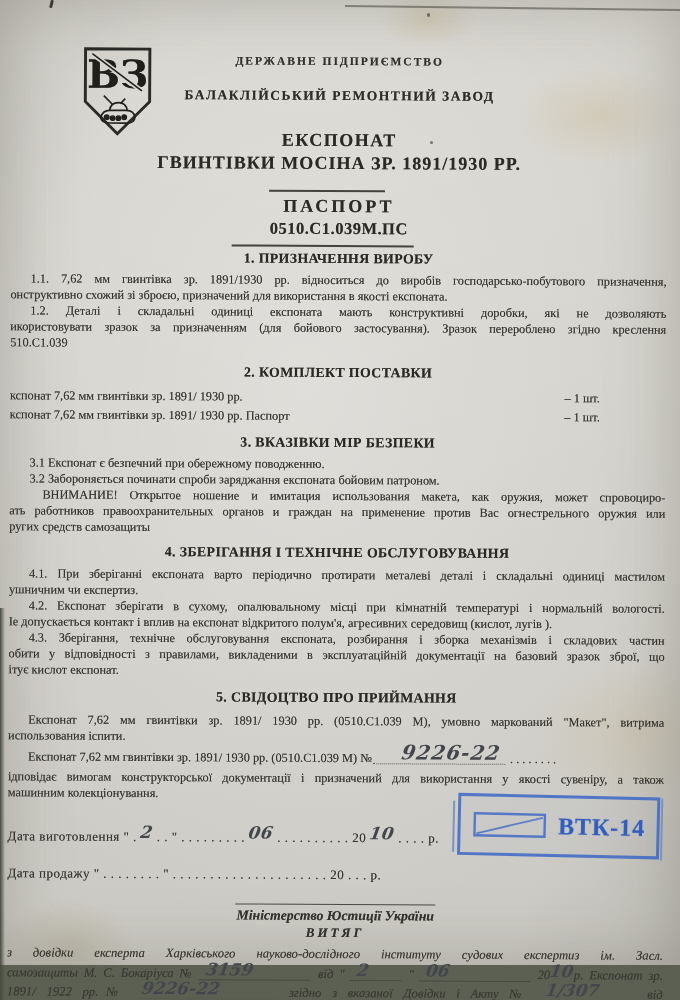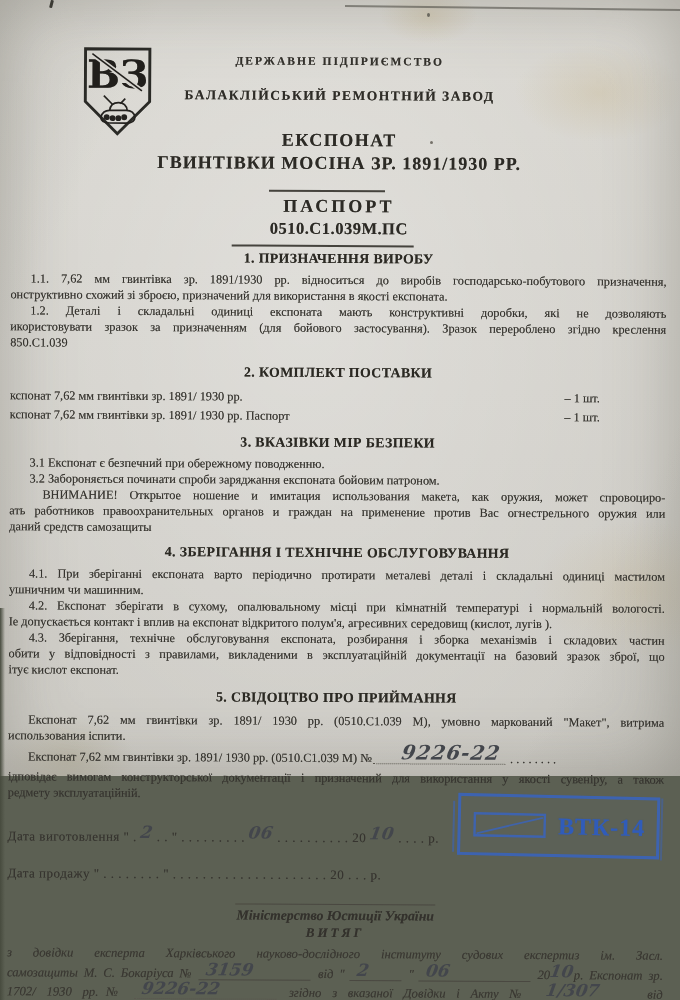--- a/index.html
+++ b/index.html
@@ -2,21 +2,21 @@
 <html><head>
 <meta charset="utf-8">
 <style>
   html,body{margin:0;padding:0;}
   body{
     width:680px;height:1000px;overflow:hidden;position:relative;
     background:#5c6053;
     font-family:"Liberation Serif",serif;
   }
   .paper{
-    position:absolute;left:0;top:0;width:680px;height:776px;
+    position:absolute;left:0;top:0;width:680px;height:965px;
     background-color:#d7d5cf;
     background-image:
       radial-gradient(ellipse 120px 70px at 88% 12%, rgba(186,158,94,0.20), transparent 70%),
       radial-gradient(ellipse 150px 100px at 94% 76%, rgba(186,158,94,0.16), transparent 70%),
       radial-gradient(ellipse 70px 40px at 63% 2%, rgba(186,158,94,0.22), transparent 70%),
       radial-gradient(ellipse 90px 60px at 10% 98%, rgba(150,140,100,0.25), transparent 75%),
       radial-gradient(ellipse 520px 720px at 45% 40%, rgba(255,255,255,0.28), transparent 78%),
       linear-gradient(115deg, rgba(115,115,105,0.14), transparent 16%, transparent 84%, rgba(115,115,105,0.16)),
       linear-gradient(#d8d6d0,#ccCac4);
     box-shadow: inset 0 0 70px rgba(100,98,86,0.38);
@@ -144,71 +144,71 @@
     <div class="rule rule2"></div>
 
     <div class="flow">
       <div id="sections">
           <div class="s1">
             <div class="sec-h">1. ПРИЗНАЧЕННЯ ВИРОБУ</div>
             <div class="ln j ind"><span>1.1.  7,62  мм  гвинтівка  зр.  1891/1930  рр.  відноситься  до  виробів  господарсько-побутового  призначення,</span></div>
             <div class="ln"><span>онструктивно схожий зі зброєю, призначений для використання в якості експоната.</span></div>
             <div class="ln j ind"><span>1.2.  Деталі  і  складальні  одиниці  експоната  мають  конструктивні  доробки,  які  не  дозволяють</span></div>
             <div class="ln j"><span>икористовувати зразок за призначенням (для бойового застосування). Зразок перероблено згідно креслення</span></div>
-            <div class="ln"><span>850.С1.039</span></div>
+            <div class="ln"><span>510.С1.039</span></div>
           </div>
           <div class="s2">
             <div class="sec-h">2. КОМПЛЕКТ ПОСТАВКИ</div>
             <div class="ln flex">
               <span><span>кспонат  7,62 мм  гвинтівки зр. 1891/ 1930 рр.</span></span>
               <span class="fr">– 1 шт.</span>
             </div>
             <div class="ln flex">
               <span><span>кспонат  7,62 мм  гвинтівки зр. 1891/ 1930 рр.  Паспорт</span></span>
               <span class="fr">– 1 шт.</span>
             </div>
           </div>
           <div class="s3">
             <div class="sec-h">3. ВКАЗІВКИ МІР БЕЗПЕКИ</div>
             <div class="ln ind"><span>3.1  Експонат є безпечний при обережному поводженню.</span></div>
             <div class="ln ind"><span>3.2  Забороняється  починати спроби заряджання експоната бойовим патроном.</span></div>
             <div class="ln j ind2"><span>ВНИМАНИЕ!  Открытое ношение и имитация использования  макета, как оружия, может спровоциро-</span></div>
             <div class="ln j"><span>ать работников правоохранительных органов и граждан на применение против Вас огнестрельного оружия или</span></div>
-            <div class="ln"><span>даний средств самозащиты</span></div>
+            <div class="ln"><span>ругих средств самозащиты</span></div>
           </div>
           <div class="s4">
             <div class="sec-h">4. ЗБЕРІГАННЯ І ТЕХНІЧНЕ ОБСЛУГОВУВАННЯ</div>
             <div class="ln j ind"><span>4.1. При  зберіганні експоната варто періодично протирати металеві деталі і складальні одиниці  мастилом</span></div>
-            <div class="ln"><span>ушничним чи машинним.</span></div>
+            <div class="ln"><span>ушничним чи експертиз.</span></div>
             <div class="ln j ind"><span>4.2. Експонат зберігати в сухому, опалювальному місці при кімнатній температурі і нормальній вологості.</span></div>
             <div class="ln"><span>Іе допускається контакт і вплив на експонат відкритого полум'я, агресивних середовищ (кислот, лугів ).</span></div>
             <div class="ln j ind"><span>4.3. Зберігання,  технічне  обслуговування  експоната,  розбирання  і  зборка  механізмів  і  складових  частин</span></div>
             <div class="ln j"><span>обити у відповідності з правилами, викладеними в эксплуатаційній документації на базовий зразок зброї, що</span></div>
             <div class="ln"><span>ітує кислот  експонат.</span></div>
           </div>
           <div class="s5">
             <div class="sec-h">5. СВІДОЦТВО ПРО ПРИЙМАННЯ</div>
             <div class="ln j ind"><span>Експонат   7,62 мм   гвинтівки зр. 1891/ 1930 рр.   (0510.С1.039 М), умовно маркований "Макет", витрима</span></div>
             <div class="ln"><span>использования іспити.</span></div>
             <div class="ln ind tall"><span>Експонат   7,62 мм   гвинтівки зр. 1891/ 1930 рр.  (0510.С1.039 М) № </span><span class="hw ud big" style="min-width: 120px;">9226-22</span><span>  . . . . . . . .</span></div>
             <div class="ln j"><span>ідповідає вимогам конструкторської документації і призначений для використання у якості сувеніру, а також</span></div>
-            <div class="ln"><span>редмету эксплуатаційній.</span></div>
+            <div class="ln"><span>машинним колекціонування.</span></div>
           </div>
         </div>
       <div class="dates" id="dates">
           <div class="ln"><span>Дата виготовлення " . </span><span class="hw">2</span><span> . . " . . . . . . . . . </span><span class="hw">06</span><span> . . . . . . . . . . 20 </span><span class="hw">10</span><span> . . . .  р.</span></div>
           <div class="ln"><span>Дата продажу " . . . . . . . . "  . . . . . . . . . . . . . . . . . . . . . 20   . . .   р.</span></div>
         </div>
       <div class="min-rule"></div>
       <div class="min-1">Міністерство Юстиції України</div>
       <div class="min-2">ВИТЯГ</div>
       <div class="extract" id="extract">
           <div class="ln j"><span>з  довідки  експерта  Харківського  науково-дослідного  інституту  судових  експертиз  ім.  Засл.</span></div>
           <div class="ln j"><span>самозащиты М. С. Бокаріуса № </span><span class="hw ul" style="min-width: 100px;">3159</span><span>  від " </span><span class="hw ul" style="min-width: 40px;">2</span><span> " </span><span class="hw ul" style="min-width: 100px;">06</span><span> 20</span><span class="hw">10</span><span>р.  Експонат  зр.</span></div>
-          <div class="ln j"><span>1702/ 1930 рр.№ </span><span class="hw ud" style="min-width: 130px;">9226-22</span><span>  згідно з вказаної Довідки і Акту № </span><span class="hw ul" style="min-width: 85px;">1/307</span><span> від</span></div>
+          <div class="ln j"><span>1891/ 1922 рр.№ </span><span class="hw ud" style="min-width: 130px;">9226-22</span><span>  згідно з вказаної Довідки і Акту № </span><span class="hw ul" style="min-width: 85px;">1/307</span><span> від</span></div>
         </div>
     </div>
 
     <div class="stamp">
       <svg class="stamp-env" viewBox="0 0 74 26">
         <rect x="2" y="2" width="70" height="22" fill="none" stroke="rgba(55,100,196,0.8)" stroke-width="2.4"></rect>
         <line x1="4" y1="22" x2="70" y2="5" stroke="rgba(55,100,196,0.75)" stroke-width="1.8"></line>
       </svg>
       <div class="stamp-label">ВТК-14</div>
     </div>

